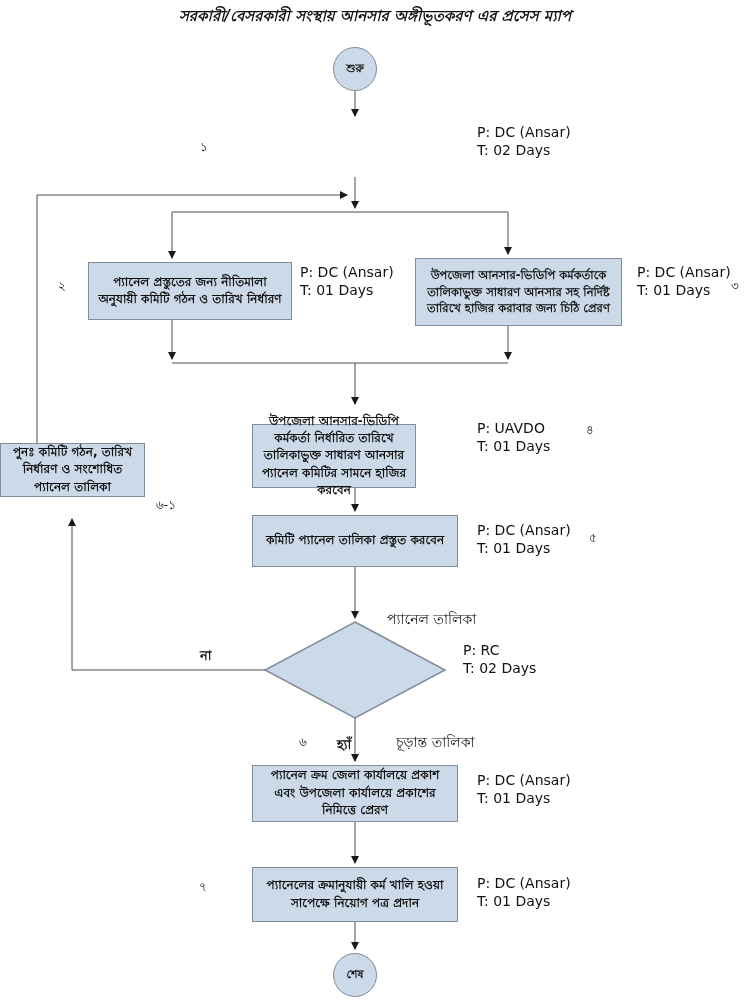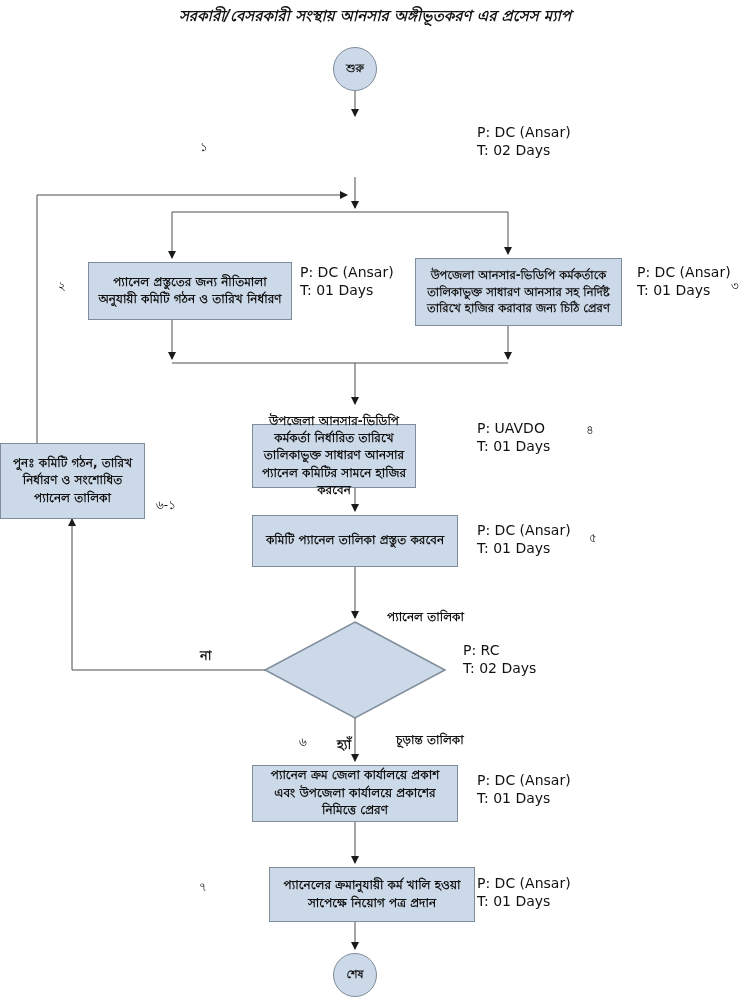--- a/index.html
+++ b/index.html
@@ -19,21 +19,21 @@
          font-size:15px;font-weight:bold;z-index:2;font-style:italic;}
   .node{position:absolute;background:var(--node-fill);border:1.5px solid var(--node-border);
         display:flex;align-items:center;justify-content:center;text-align:center;
         font-size:12px;font-weight:600;line-height:1.45;padding:2px 6px;z-index:1;}
   .terminal{position:absolute;width:44px;height:44px;border-radius:50%;
         background:var(--node-fill);border:1.5px solid var(--node-border);
         display:flex;align-items:center;justify-content:center;
         font-size:11px;font-weight:600;z-index:1;}
   .side-label{position:absolute;font-size:14px;line-height:1.25;z-index:1;white-space:nowrap;}
   .num{position:absolute;font-size:12px;z-index:1;}
-  .flow-label{position:absolute;font-size:12px;font-weight:700;z-index:1;white-space:nowrap;}
+  .flow-label{position:absolute;font-size:14px;font-weight:400;z-index:1;white-space:nowrap;}
   .edge-word{position:absolute;font-size:13px;font-weight:600;z-index:1;white-space:nowrap;}
   .diamond-text{position:absolute;left:273px;top:644px;width:164px;text-align:center;
         font-size:12px;font-weight:600;line-height:1.5;z-index:1;}
   .small-text{font-size:11.5px;}
 </style>
 </head>
 <body>
 
 <div class="canvas">
 
@@ -98,21 +98,21 @@
   </div>
   <div class="num" style="left:731px;top:277px;">৩</div>
 
   <div class="node" style="left:252px;top:424px;width:164px;height:64px;">উপজেলা আনসার-ভিডিপি কর্মকর্তা নির্ধারিত তারিখে তালিকাভুক্ত সাধারণ আনসার প্যানেল কমিটির সামনে হাজির করবেন</div>
   <div class="side-label" style="left:477px;top:420px;">
     <div>P: UAVDO</div>
     <div>T: 01 Days</div>
   </div>
   <div class="num" style="left:586px;top:421px;">৪</div>
 
-  <div class="node" style="left:0px;top:443px;width:145px;height:76px;">পুনঃ  কমিটি গঠন, তারিখ নির্ধারণ ও সংশোধিত প্যানেল তালিকা</div>
+  <div class="node" style="left:0px;top:443px;width:145px;height:54px;">পুনঃ  কমিটি গঠন, তারিখ নির্ধারণ ও সংশোধিত প্যানেল তালিকা</div>
   <div class="num" style="left:156px;top:496px;">৬-১</div>
 
   <div class="node" style="left:252px;top:515px;width:206px;height:52px;">কমিটি প্যানেল তালিকা প্রস্তুত করবেন</div>
   <div class="side-label" style="left:477px;top:522px;">
     <div>P: DC (Ansar)</div>
     <div>T: 01 Days</div>
   </div>
   <div class="num" style="left:589px;top:529px;">৫</div>
 
   <div class="flow-label" style="left:387px;top:608px;">প্যানেল তালিকা</div>
@@ -125,21 +125,21 @@
   <div class="num" style="left:299px;top:733px;">৬</div>
   <div class="edge-word" style="left:337px;top:735px;">হ্যাঁ</div>
   <div class="flow-label" style="left:396px;top:731px;">চূড়ান্ত তালিকা</div>
 
   <div class="node" style="left:252px;top:765px;width:206px;height:57px;">প্যানেল ক্রম জেলা কার্যালয়ে প্রকাশ এবং উপজেলা কার্যালয়ে প্রকাশের নিমিত্তে প্রেরণ</div>
   <div class="side-label" style="left:477px;top:772px;">
     <div>P: DC (Ansar)</div>
     <div>T: 01 Days</div>
   </div>
 
-  <div class="node" style="left:252px;top:867px;width:206px;height:55px;margin-left:17px;">প্যানেলের ক্রমানুযায়ী কর্ম খালি হওয়া সাপেক্ষে নিয়োগ পত্র প্রদান</div>
+  <div class="node" style="left:252px;top:867px;width:206px;height:55px;">প্যানেলের ক্রমানুযায়ী কর্ম খালি হওয়া সাপেক্ষে নিয়োগ পত্র প্রদান</div>
   <div class="side-label" style="left:477px;top:875px;">
     <div>P: DC (Ansar)</div>
     <div>T: 01 Days</div>
   </div>
   <div class="num" style="left:199px;top:878px;">৭</div>
 
   <div class="terminal" style="left:333px;top:953px;">শেষ</div>
 
 </div>
 

